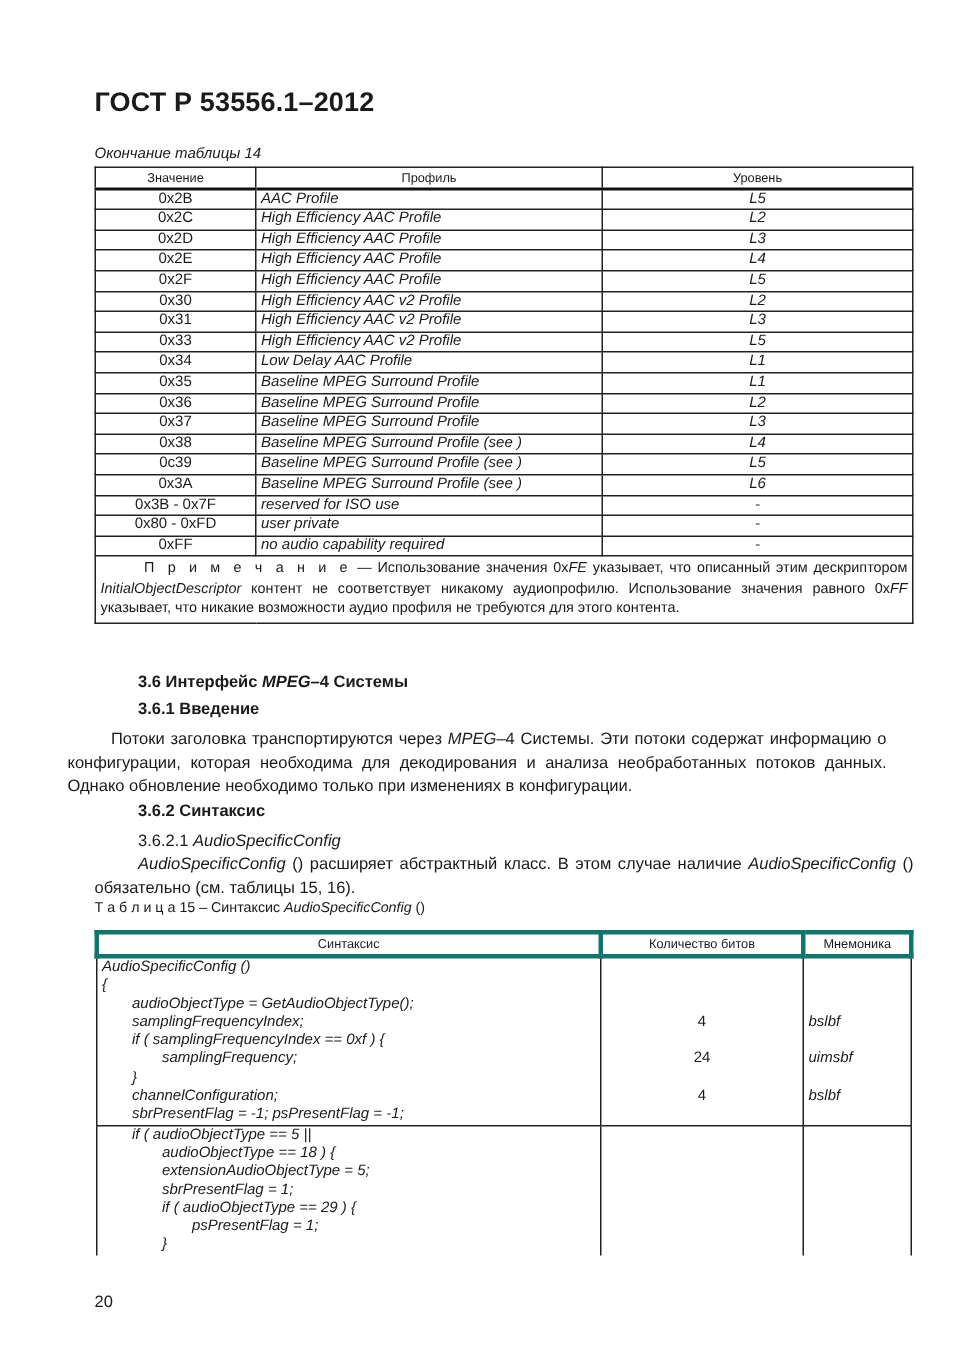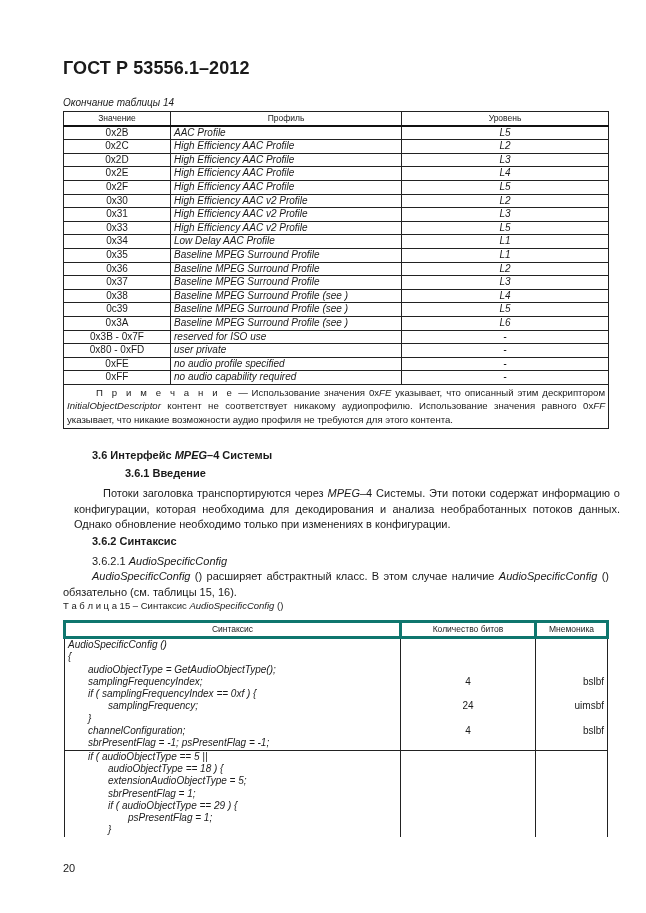--- a/index.html
+++ b/index.html
@@ -12,36 +12,36 @@
   table.t14 td, table.t14 th { border: 1px solid #222; padding: 0 3px; height: 12.6px; line-height: 12.6px; }
   table.t14 th { font-weight: normal; font-size: 8.5px; text-align: center; border-bottom: 2px solid #111; }
   table.t14 td.val { text-align: center; width: 100px; margin-top: 11px; }
   table.t14 td.prof { font-style: italic; }
   table.t14 td.lvl { text-align: center; width: 200px; font-style: italic; }
   table.t14 td.note { font-size: 9.6px; line-height: 13.5px; padding: 1px 3px 2px 3px; text-align: justify; }
   .sp { letter-spacing: 2.5px; }
   .i { font-style: italic; }
 
   .h36 { position: absolute; left: 92px; top: 449px; font-size: 11px; font-weight: bold; }
-  .h361 { position: absolute; left: 92px; top: 467px; font-size: 11px; font-weight: bold; margin-left: 33px; }
-  .para1 { position: absolute; left: 74px; top: 486px; width: 546px; font-size: 11px; line-height: 15.5px; text-align: justify; }
+  .h361 { position: absolute; left: 92px; top: 467px; font-size: 11px; font-weight: bold; }
+  .para1 { position: absolute; left: 45px; top: 486px; width: 546px; font-size: 11px; line-height: 15.5px; text-align: justify; }
   .para1 .ind { display: inline-block; width: 29px; }
   .h362 { position: absolute; left: 92px; top: 535px; font-size: 11px; font-weight: bold; }
   .h3621 { position: absolute; left: 92px; top: 555px; font-size: 11px; }
   .para2 { position: absolute; left: 63px; top: 569px; width: 546px; font-size: 11px; line-height: 15.5px; text-align: justify; }
   .para2 .ind { display: inline-block; width: 29px; }
   .caption2 { position: absolute; left: 63px; top: 600px; font-size: 9.5px; }
 
   table.t15 { position: absolute; left: 63px; top: 620px; width: 546px; border-collapse: collapse; font-size: 10px; }
   table.t15 th { font-weight: normal; font-size: 8.5px; text-align: center; border: 3px solid #0f766e; height: 13px; line-height: 13px; padding: 0 3px; }
   table.t15 td { border-left: 1px solid #222; border-right: 1px solid #222; vertical-align: top; padding: 0 3px; margin-left: 16px; }
   table.t15 tr.grp-end td { border-bottom: 1px solid #222; }
   table.t15 td.syn { font-style: italic; line-height: 12.3px; }
   table.t15 td.bits { text-align: center; width: 128px; line-height: 12.3px; }
-  table.t15 td.mn { text-align: right; width: 65px; line-height: 12.3px; }
+  table.t15 td.mn { text-align: left; width: 65px; font-style: italic; line-height: 12.3px; }
   .ln { display: block; height: 12.3px; white-space: pre; }
   .l1 { padding-left: 20px; }
   .l2 { padding-left: 40px; }
   .l3 { padding-left: 60px; }
 
   .page-num { position: absolute; left: 63px; top: 862px; font-size: 11px; }
 </style>
 </head>
 <body>
 
@@ -133,25 +133,20 @@
         <td class="lvl">L6</td>
       </tr>
       <tr>
         <td class="val">0x3B - 0x7F</td>
         <td class="prof">reserved for ISO use</td>
         <td class="lvl">-</td>
       </tr>
       <tr>
         <td class="val">0x80 - 0xFD</td>
         <td class="prof">user private</td>
-        <td class="lvl">-</td>
-      </tr>
-      <tr>
-        <td class="val">0xFE</td>
-        <td class="prof">no audio profile specified</td>
         <td class="lvl">-</td>
       </tr>
       <tr>
         <td class="val">0xFF</td>
         <td class="prof">no audio capability required</td>
         <td class="lvl">-</td>
       </tr>
     </tbody>
   <tbody>
     <tr>

